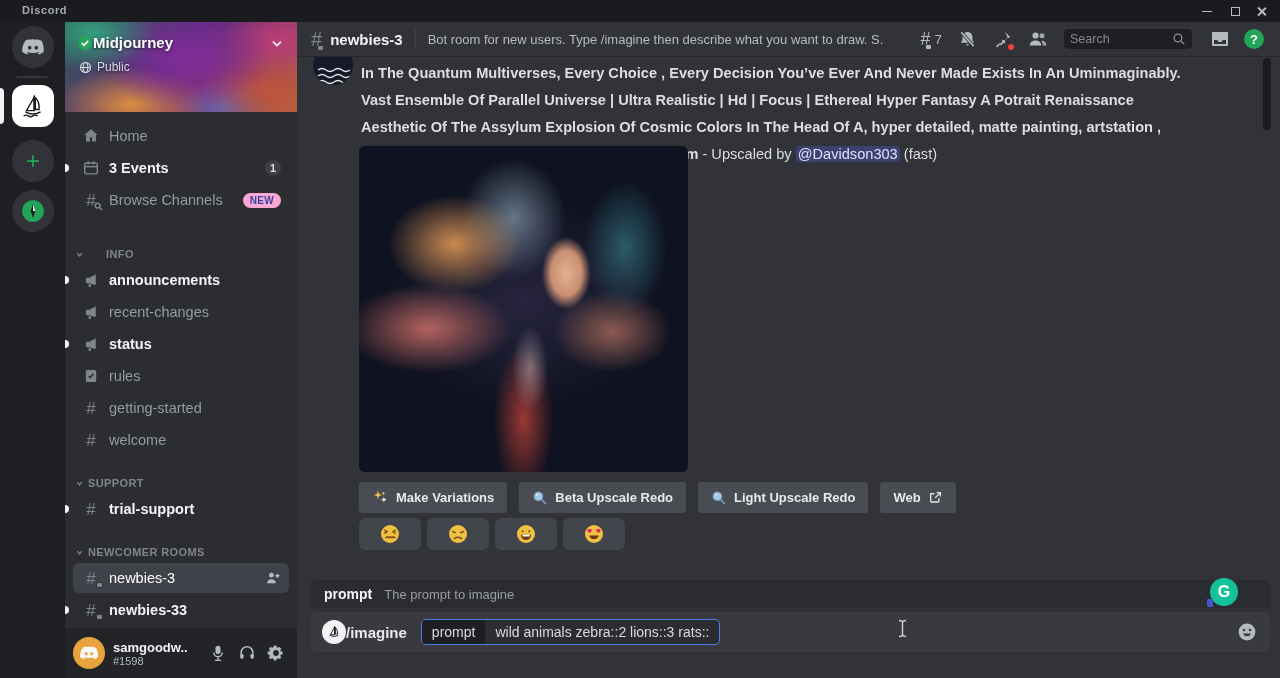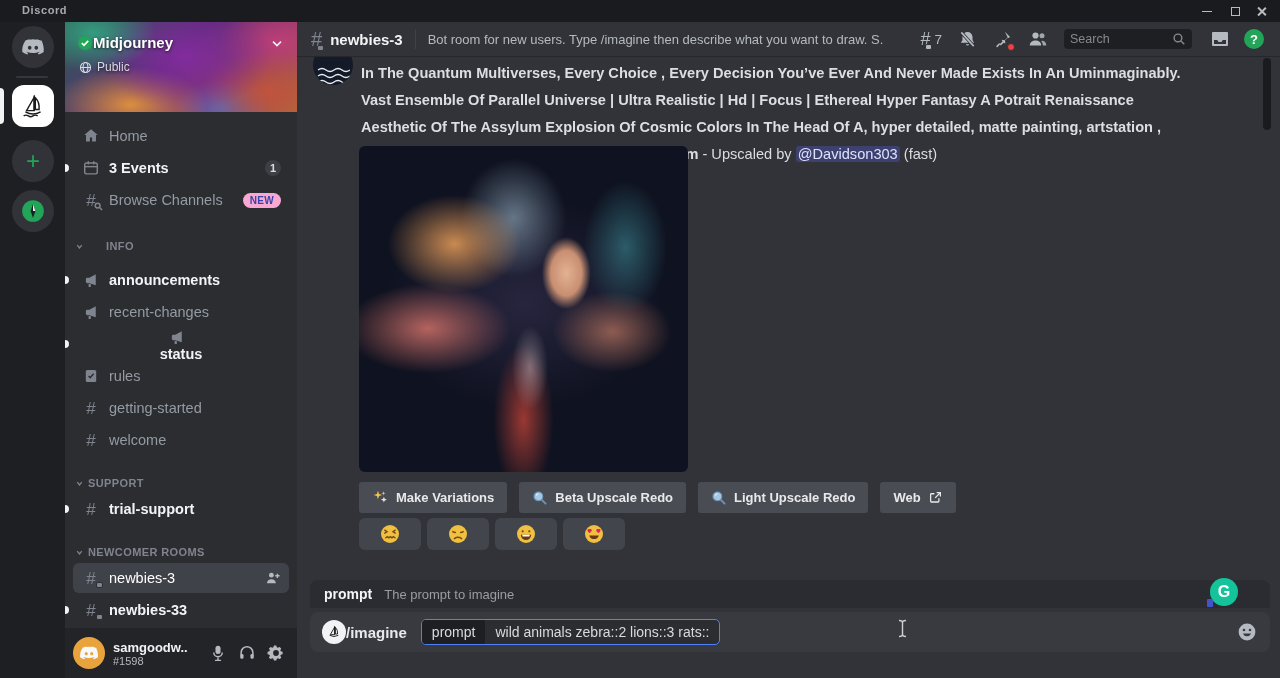--- a/index.html
+++ b/index.html
@@ -246,21 +246,21 @@
       <span class="hash-glyph">#</span>
       <svg width="9" height="9" viewBox="0 0 10 10" style="position:absolute;right:-2px;bottom:-2px;" fill="none" stroke="#80848e" stroke-width="1.6">
           <circle cx="4" cy="4" r="2.7"></circle>
           <line x1="6.2" y1="6.2" x2="9" y2="9"></line>
         </svg>
     </span>
     <span>Browse Channels</span>
     <span class="badge-new">NEW</span>
   </div>
 
-  <div class="section-head" style="top:218px;gap:22px;">
+  <div class="section-head" style="top:226px;gap:22px;">
     <svg width="9" height="9" viewBox="0 0 20 20" fill="none" stroke="currentColor" stroke-width="3">
         <polyline points="5,7 10,13 15,7"></polyline>
       </svg>
     <span>INFO</span>
   </div>
 
   <div class="channel unread" style="top:243px;">
     <span class="unread-pill"></span>
     <span class="row-icon">
       <svg width="17" height="17" viewBox="0 0 20 20">
@@ -270,21 +270,21 @@
     <span>announcements</span>
   </div>
   <div class="channel" style="top:275px;">
     <span class="row-icon">
       <svg width="17" height="17" viewBox="0 0 20 20">
           <path fill="#80848e" d="M15 2.5v13l-7.5-2.3H5a1.6 1.6 0 0 1-1.6-1.6V8.4A1.6 1.6 0 0 1 5 6.8h2.5L15 2.5zM6.6 14.2h2.6v3.3H6.6z"></path>
         </svg>
     </span>
     <span>recent-changes</span>
   </div>
-  <div class="channel unread" style="top:307px;flex-direction:column;">
+  <div class="channel unread" style="top:307px;">
     <span class="unread-pill"></span>
     <span class="row-icon">
       <svg width="17" height="17" viewBox="0 0 20 20">
           <path fill="#80848e" d="M15 2.5v13l-7.5-2.3H5a1.6 1.6 0 0 1-1.6-1.6V8.4A1.6 1.6 0 0 1 5 6.8h2.5L15 2.5zM6.6 14.2h2.6v3.3H6.6z"></path>
         </svg>
     </span>
     <span>status</span>
   </div>
   <div class="channel" style="top:339px;">
     <span class="row-icon">

